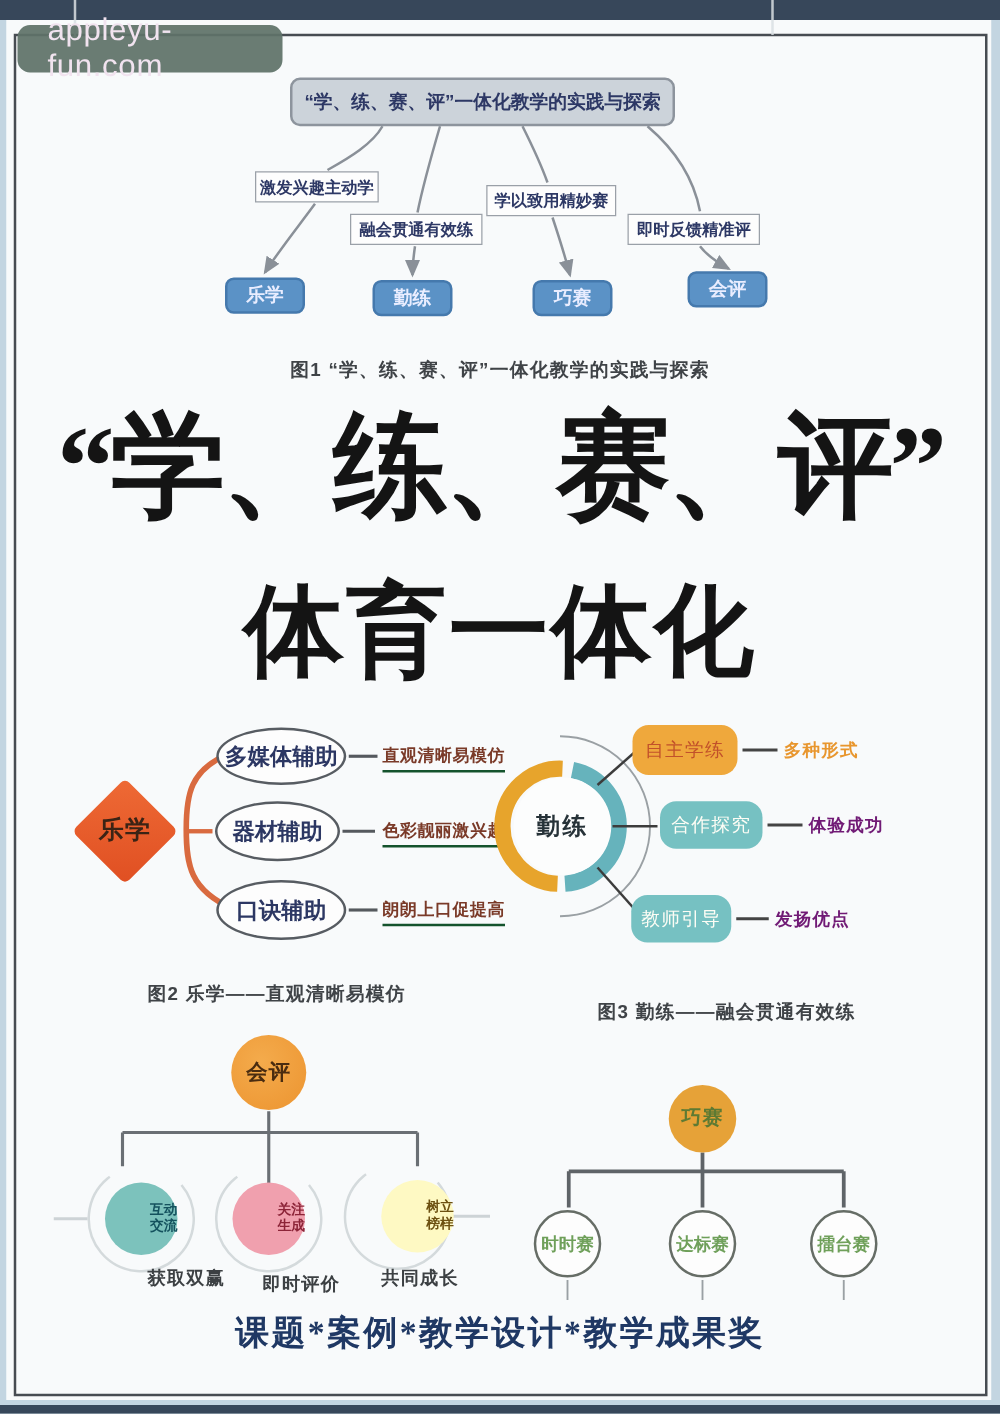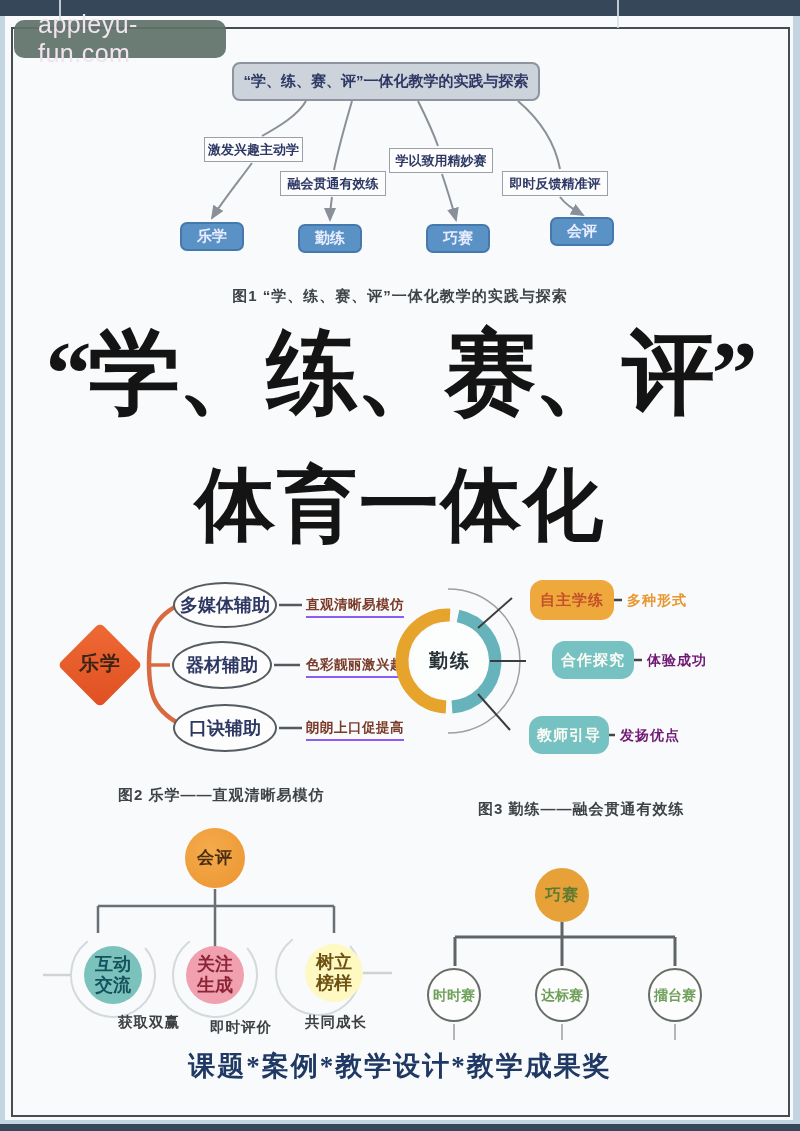--- a/index.html
+++ b/index.html
@@ -63,46 +63,46 @@
     left:70px;top:650px;width:60px;text-align:center;
     font-weight:bold;font-size:20px;color:#3b2315;letter-spacing:1px;
   }
   .ellipse{
     background:#fdfdfd;border:2.5px solid #575c62;border-radius:50%;
     display:flex;align-items:center;justify-content:center;
     font-weight:bold;font-size:18px;color:#2c3763;box-sizing:border-box;
   }
   .f2-desc{
     font-weight:bold;font-size:13.5px;color:#7a3a28;
-    border-bottom:2px solid #8b5cf6;padding-bottom:2px;letter-spacing:.5px;
+    border-bottom:2px solid #14532d;padding-bottom:2px;letter-spacing:.5px;
   }
   
   .f3-ring-label{
     left:410px;top:648px;width:80px;text-align:center;
     font-weight:bold;font-size:19px;color:#263238;letter-spacing:2px;
   }
   .f3-box{
     border-radius:13px;display:flex;align-items:center;justify-content:center;
-    font-weight:bold;font-size:15px;box-sizing:border-box;letter-spacing:1px;margin-left:24px;
+    font-weight:normal;font-size:15px;box-sizing:border-box;letter-spacing:1px;
   }
   .f3-box.orange{background:#efa83c;color:#c2512a;}
   .f3-box.teal{background:#76c1c2;color:#fdfdf5;}
   .f3-desc{font-weight:bold;font-size:14px;letter-spacing:1px;}
   .f3-desc.orange{color:#e8962e;}
   .f3-desc.teal{color:#701a75;}
   
   .round{
     border-radius:50%;display:flex;flex-direction:column;
     align-items:center;justify-content:center;
     font-weight:bold;box-sizing:border-box;line-height:1.15;
   }
   .f4-top{left:185px;top:828px;width:60px;height:60px;
     background:radial-gradient(circle at 40% 35%,#f4ab4c,#ec9430);
     font-size:17px;color:#4a2c10;letter-spacing:1px;}
-  .f4-c{width:58px;height:58px;font-size:18px;}
+  .f4-c{width:58px;height:58px;font-size:11px;align-items:flex-end;}
   .f4-c1{left:84px;top:946px;background:#7cc2bc;color:#14525e;}
   .f4-c2{left:186px;top:946px;background:#f0a0ae;color:#8c2438;}
   .f4-c3{left:305px;top:944px;background:#fef9c3;color:#6d5112;}
   .f4-cap{font-weight:bold;font-size:14.5px;color:#3c4043;letter-spacing:1px;}
   
   .f5-top{left:535px;top:868px;width:54px;height:54px;background:#e6a238;
     font-size:16px;color:#5d7a33;letter-spacing:1px;}
   .f5-c{width:54px;height:54px;background:#fdfdfd;border:2.5px solid #666d66;
     font-size:14px;color:#6fa05a;}
   .f5-c1{left:427px;top:968px;}

